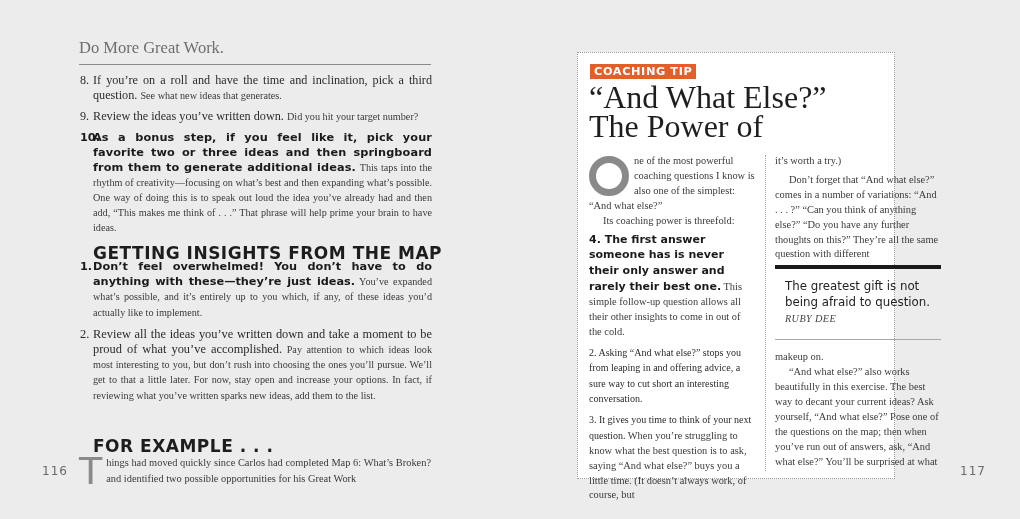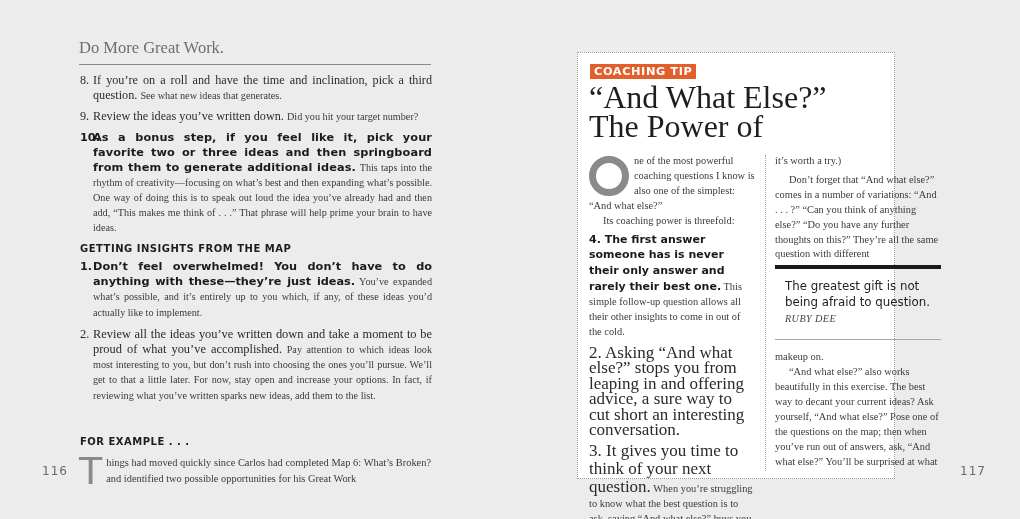--- a/index.html
+++ b/index.html
@@ -35,23 +35,23 @@
     .step.bold-lead .lead {
       font-family: "DejaVu Sans", sans-serif; font-weight: bold; font-size: 11.3px;
       color: #1b1b1b; letter-spacing: 0.1px;
     }
     .step.bold-lead .num {
       font-family: "DejaVu Sans", sans-serif; font-weight: bold; font-size: 11.3px; color:#1b1b1b;
     }
     .step.bold-lead .small { line-height: 15px; }
 
     .section-head {
-      position: absolute; left: 80px;
+      position: absolute; left: 93px;
       font-family: "DejaVu Sans", sans-serif; font-weight: bold;
-      font-size: 10px; letter-spacing: 0.5px; color: #1d1d1d;
+      font-size: 17px; letter-spacing: 0.5px; color: #1d1d1d;
     }
     .insights {
       position: absolute; left: 80px; top: 259px; width: 352px;
       font-family: "Liberation Serif", "DejaVu Serif", serif;
     }
     .insight {
       position: relative; padding-left: 13px; margin-bottom: 7px;
       font-size: 10.2px; line-height: 15.2px; text-align: justify; color: #3a3a3a;
     }
     .insight .num { position: absolute; left: 0; top: 0; }
@@ -108,21 +108,21 @@
     }
     .p-indent { text-indent: 14px; }
     .dropcap-o {
       float: left; width: 40px; height: 40px; margin: 2px 5px 0 0;
       border: 7px solid #8a8a8a; border-radius: 50%;
     }
     .point-bold-lead {
       margin-top: 3px;
       font-family: "DejaVu Sans", sans-serif; font-weight: bold; font-size: 11px; line-height: 15px; color: #1b1b1b;
     }
-    .point-serif-lead { font-size: 17px; line-height: 15.5px; color:#2a2a2a; }
+    .point-serif-lead { font-size: 10px; line-height: 15.5px; color:#2a2a2a; }
     .point-block { margin-top: 5px; }
     .quote-box {
       margin-top: 3px;
       border-top: 4.5px solid #1a1a1a;
       border-bottom: 1.5px solid #a8a8a8;
       padding: 10px 0 12px 10px;
       margin-bottom: 10px;
     }
     .quote-text {
       font-family: "DejaVu Sans", sans-serif; font-size: 11.8px; line-height: 15.5px; color: #222;

